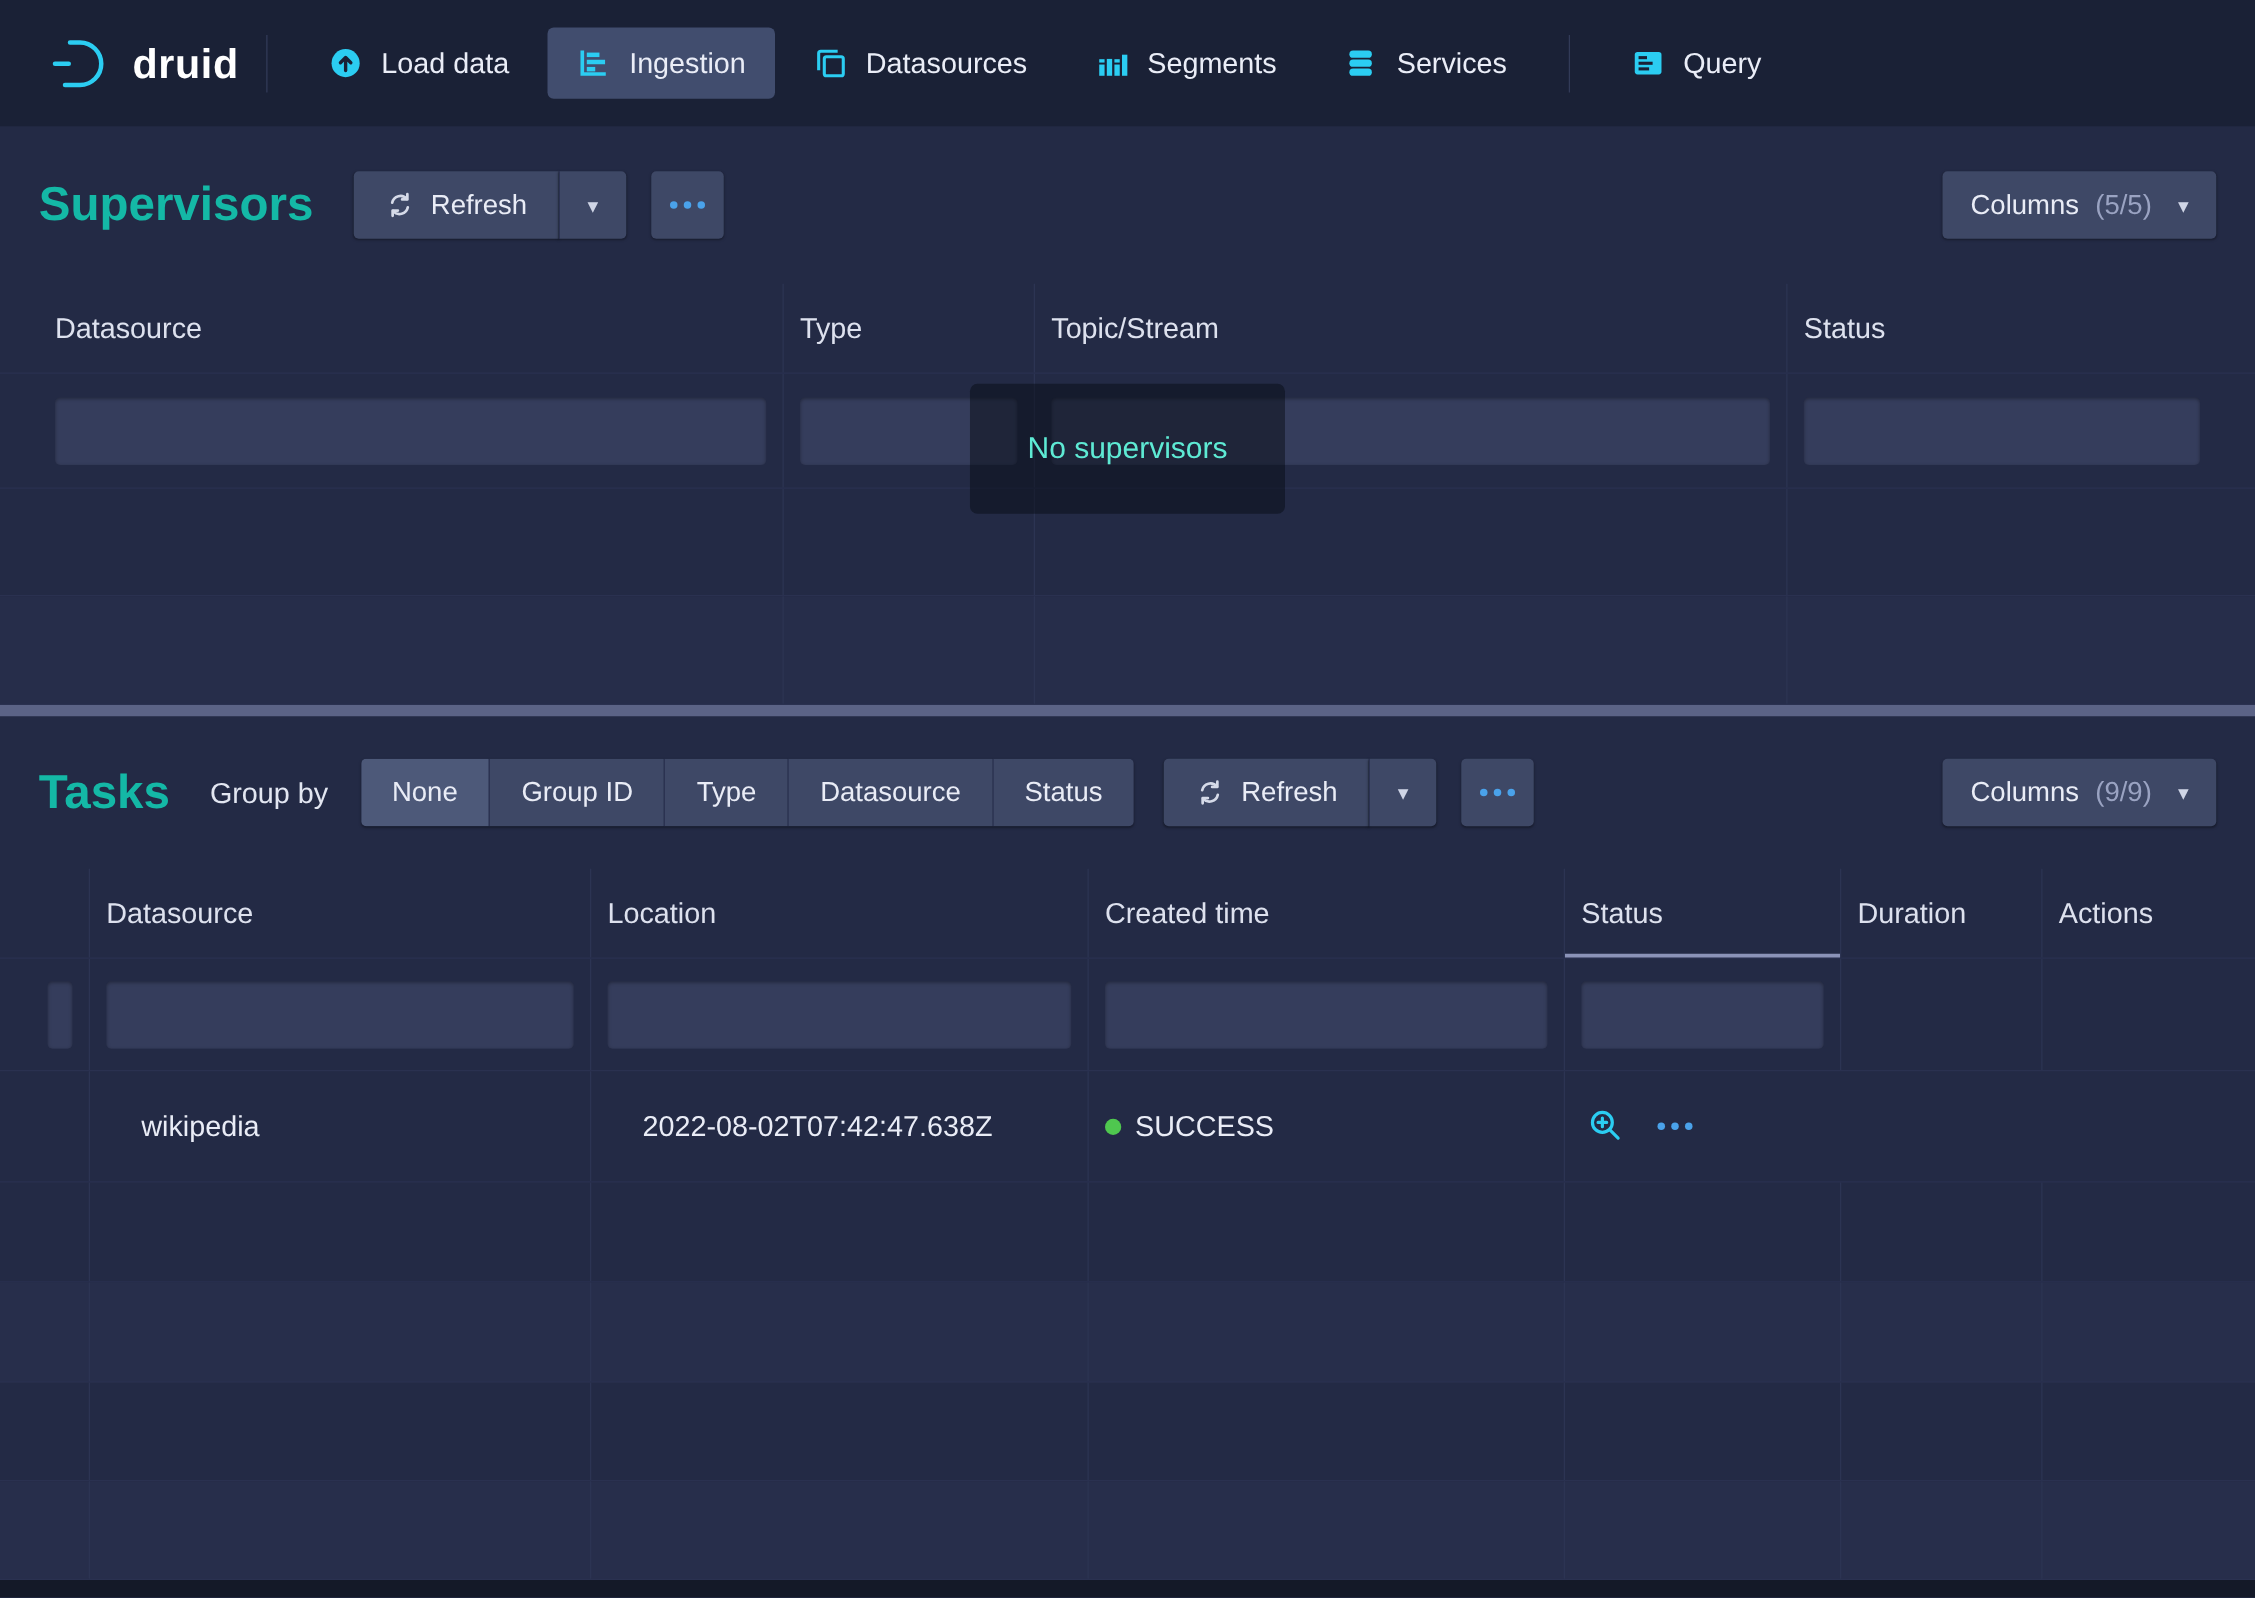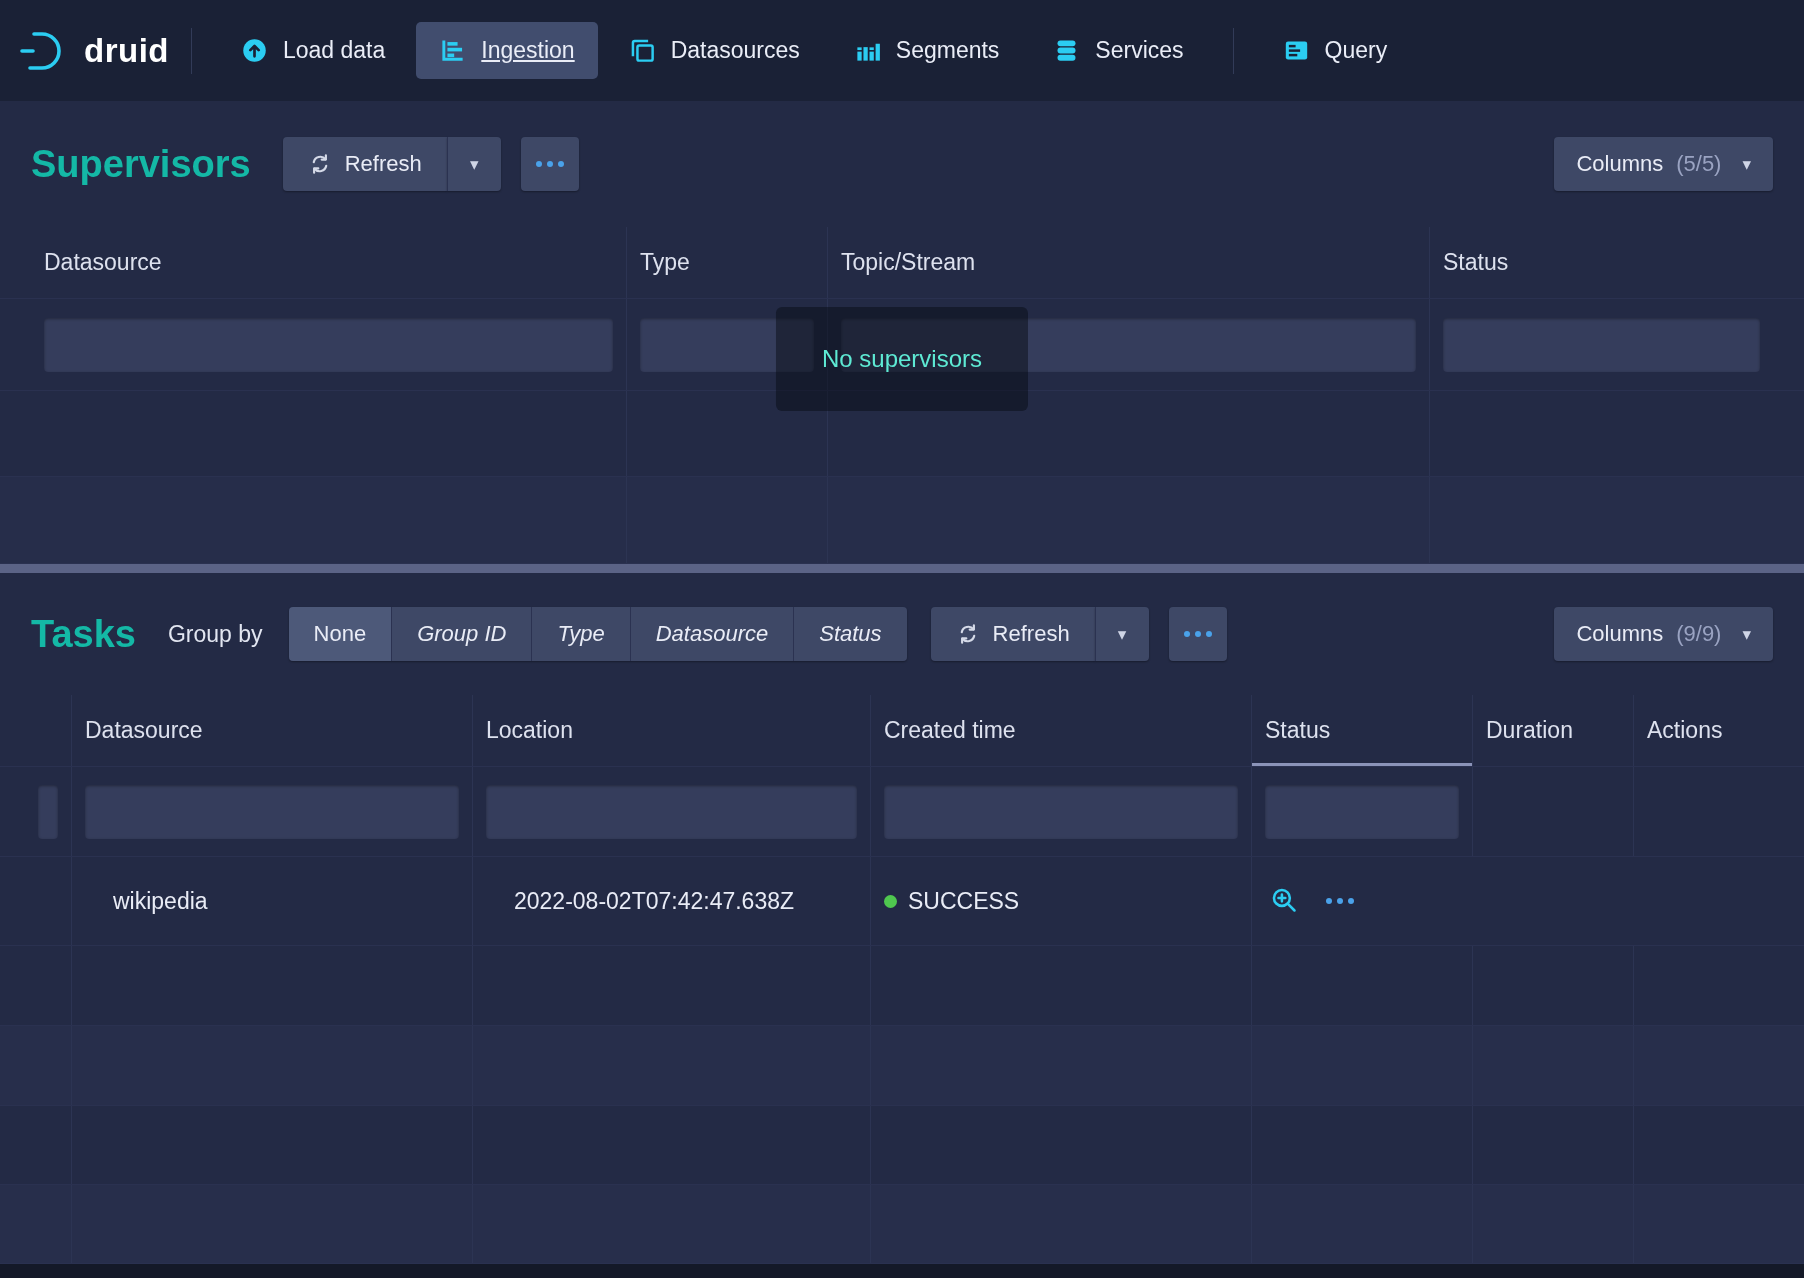--- a/index.html
+++ b/index.html
@@ -7,31 +7,31 @@
   body {
     font-family: "Liberation Sans", sans-serif;
     background: #232a45;
     color: #e9ecf6;
   }
   .app { position: relative; width: 1804px; height: 1278px; }
 
   
   .navbar {
     height: 101px; background: #1a2136;
-    display: flex; align-items: center; padding: 0 18px;
+    display: flex; align-items: center; padding: 0 40px;
   }
   .logo { display: flex; align-items: center; gap: 14px; }
   .logo-text { font-size: 33px; font-weight: 600; color: #ffffff; letter-spacing: .5px; }
   .nav-sep { width: 1px; height: 46px; background: #323b58; margin: 0 22px; }
   .nav-item {
     display: flex; align-items: center; gap: 15px;
     padding: 15px 23px; margin: 0 4px; border-radius: 5px;
     font-size: 23px; color: #eaedf7; cursor: pointer; white-space: nowrap;
   }
-  .nav-item.active { background: #414d6e; text-decoration: underline; }
+  .nav-item.active { background: #414d6e; }
   .nav-icon { display: inline-flex; width: 27px; height: 27px; }
   .nav-icon svg { width: 100%; height: 100%; }
 
   
   .toolbar { display: flex; align-items: center; padding: 0 31px; }
   .sup-toolbar { height: 126px; }
   .task-toolbar { height: 122px; }
   .section-title { font-size: 38px; font-weight: 700; color: #14b8a6; margin-right: 32px; }
   .btn {
     background: #3e4866; border: none; color: #e9ecf6;
@@ -44,21 +44,21 @@
   .split .main { border-radius: 4px 0 0 4px; }
   .split .caret-btn { border-radius: 0 4px 4px 0; border-left: 1px solid #2b3251; width: 54px; padding: 0; justify-content: center; }
   .caret { font-size: 17px; color: #cfd5e6; }
   .more-btn { width: 58px; padding: 0; justify-content: center; margin-left: 20px; letter-spacing: 3px; font-size: 19px; color: #c7cde0; }
   .columns-btn { margin-left: auto; padding: 0 22px; }
   .muted { color: #9aa3c2; }
   .refresh-group { margin-left: 24px; }
   .group-label { font-size: 23px; color: #e2e6f1; margin-right: 26px; }
   .seg { display: inline-flex; border-radius: 4px; overflow: hidden; box-shadow: 0 1px 2px rgba(0,0,0,.35); }
   .seg .btn { border-radius: 0; box-shadow: none; }
-  .seg .btn + .btn { border-left: 1px solid #2b3251; font-style: italic; }
+  .seg .btn + .btn { border-left: 1px solid #2b3251; }
   .seg .btn.active { background: #4d5979; }
 
   
   .table { position: relative; }
   .trow { display: grid; border-bottom: 1px solid #2a3150; }
   .sup-grid { grid-template-columns: 596px 201px 602px 343px; padding: 0 31px; }
   .task-grid { grid-template-columns: 41px 401px 398px 381px 221px 161px 139px; padding: 0 31px; }
   .cell { border-right: 1px solid #2c3453; display: flex; align-items: center; padding: 0 13px; overflow: hidden; }
   .cell:last-child { border-right: none; }
   .hrow { height: 72px; }

